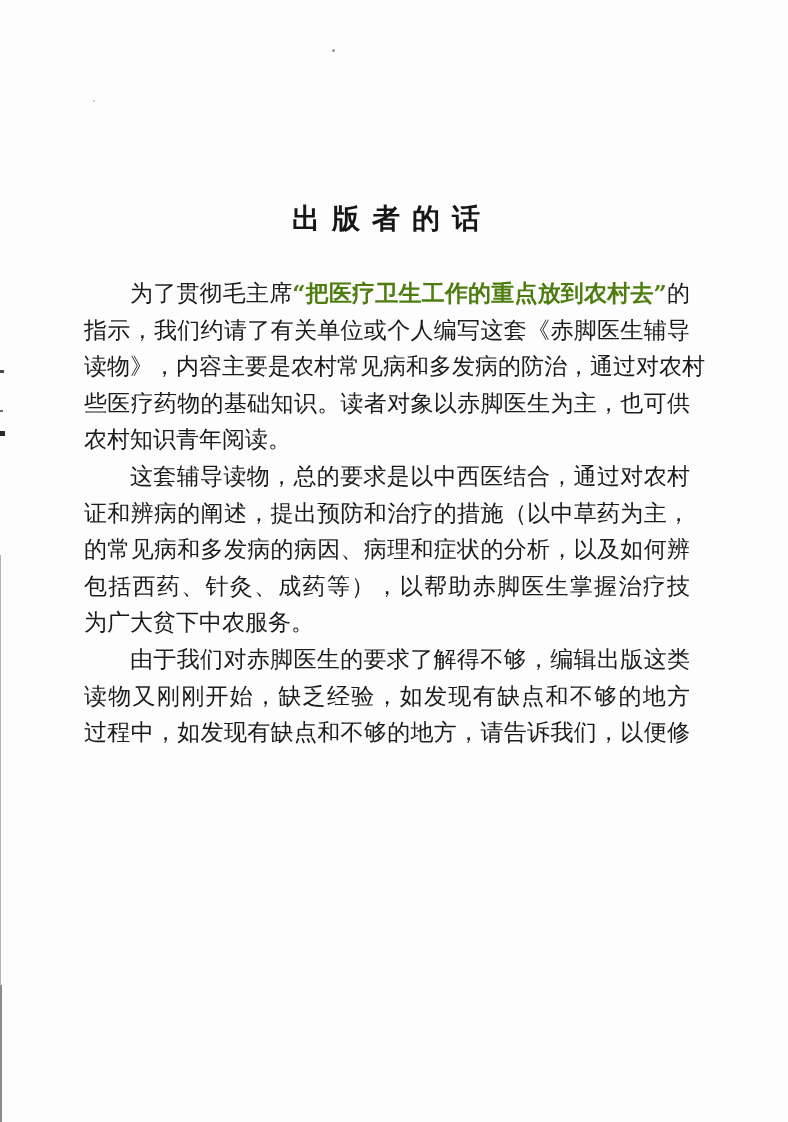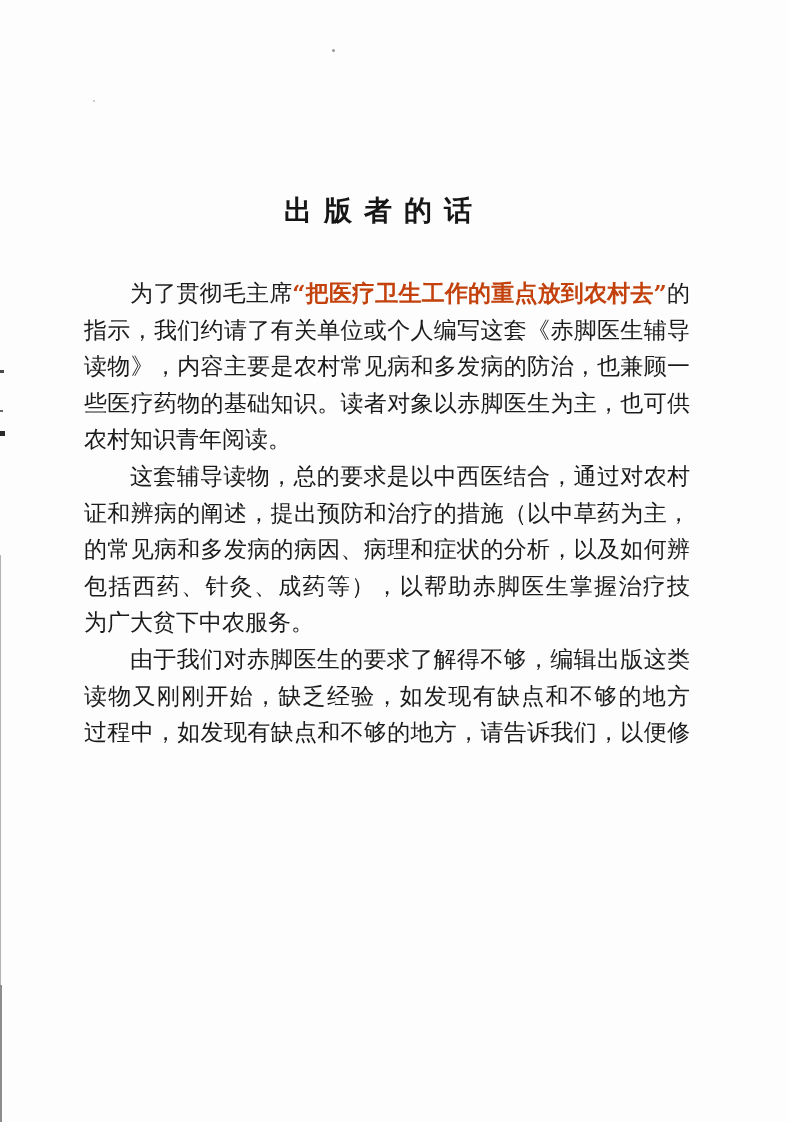--- a/index.html
+++ b/index.html
@@ -12,21 +12,21 @@
     width: 788px;
     height: 1122px;
     background: #fdfdfd;
     overflow: hidden;
     font-family: "DejaVu Serif", "Liberation Serif", serif;
   }
   .title {
     position: absolute;
     top: 193px;
     left: 284px;
-    margin: 0;
+    margin: 8px;
     font-size: 28px;
     font-weight: bold;
     line-height: 36px;
     letter-spacing: 12px;
     white-space: nowrap;
     color: #161616;
   }
   .body-text {
     position: absolute;
     top: 275px;
@@ -37,21 +37,21 @@
   .line {
     height: 36.6px;
     line-height: 36.6px;
     font-size: 23px;
     text-align: justify;
     text-align-last: justify;
     white-space: nowrap;
   }
   .line.indent { text-indent: 46px; }
   .line.last { text-align-last: left; }
-  .seg.bold { font-weight: 700; color: #c2410c; }
+  .seg.bold { font-weight: 700; color: #4d7c0f; }
 
   
   .speck-a { position: absolute; left: 332px; top: 49px; width: 3px; height: 3px; background: #9a9a9a; border-radius: 50%; }
   .speck-b { position: absolute; left: 93px; top: 100px; width: 2px; height: 2px; background: #bdbdbd; border-radius: 50%; }
   .tick-1 { position: absolute; left: 0; top: 370px; width: 4px; height: 3px; background: #4a4a4a; }
   .tick-2 { position: absolute; left: 0; top: 410px; width: 3px; height: 2px; background: #6a6a6a; }
   .tick-3 { position: absolute; left: 0; top: 431px; width: 5px; height: 5px; background: #2a2a2a; }
   .edge-line-top { position: absolute; left: 0; top: 555px; width: 1px; height: 430px; background: #b3b3b3; }
   .edge-line-bottom { position: absolute; left: 0; top: 985px; width: 2px; height: 137px; background: #8c8c8c; }
 </style>
@@ -65,21 +65,21 @@
   <div class="tick-2"></div>
   <div class="tick-3"></div>
   <div class="edge-line-top"></div>
   <div class="edge-line-bottom"></div>
 
   <h1 class="title">出版者的话</h1>
 
   <div class="body-text" id="body-text">
       <div class="line indent"><span class="seg">为了贯彻毛主席</span><span class="seg bold">“把医疗卫生工作的重点放到农村去”</span><span class="seg">的</span></div>
       <div class="line"><span class="seg">指示，我们约请了有关单位或个人编写这套《赤脚医生辅导</span></div>
-      <div class="line"><span class="seg">读物》，内容主要是农村常见病和多发病的防治，也兼顾一</span></div>
+      <div class="line"><span class="seg">读物》，内容主要是农村常见病和多发病的防治，通过对农村</span></div>
       <div class="line"><span class="seg">些医疗药物的基础知识。读者对象以赤脚医生为主，也可供</span></div>
       <div class="line last"><span class="seg">农村知识青年阅读。</span></div>
       <div class="line indent"><span class="seg">这套辅导读物，总的要求是以中西医结合，通过对农村</span></div>
       <div class="line"><span class="seg">证和辨病的阐述，提出预防和治疗的措施（以中草药为主，</span></div>
       <div class="line"><span class="seg">的常见病和多发病的病因、病理和症状的分析，以及如何辨</span></div>
       <div class="line"><span class="seg">包括西药、针灸、成药等），以帮助赤脚医生掌握治疗技</span></div>
       <div class="line last"><span class="seg">为广大贫下中农服务。</span></div>
       <div class="line indent"><span class="seg">由于我们对赤脚医生的要求了解得不够，编辑出版这类</span></div>
       <div class="line"><span class="seg">读物又刚刚开始，缺乏经验，如发现有缺点和不够的地方</span></div>
       <div class="line"><span class="seg">过程中，如发现有缺点和不够的地方，请告诉我们，以便修</span></div>

